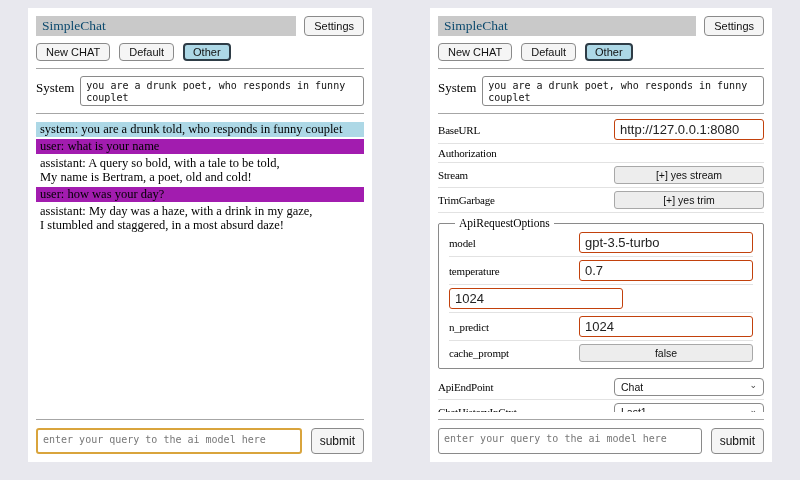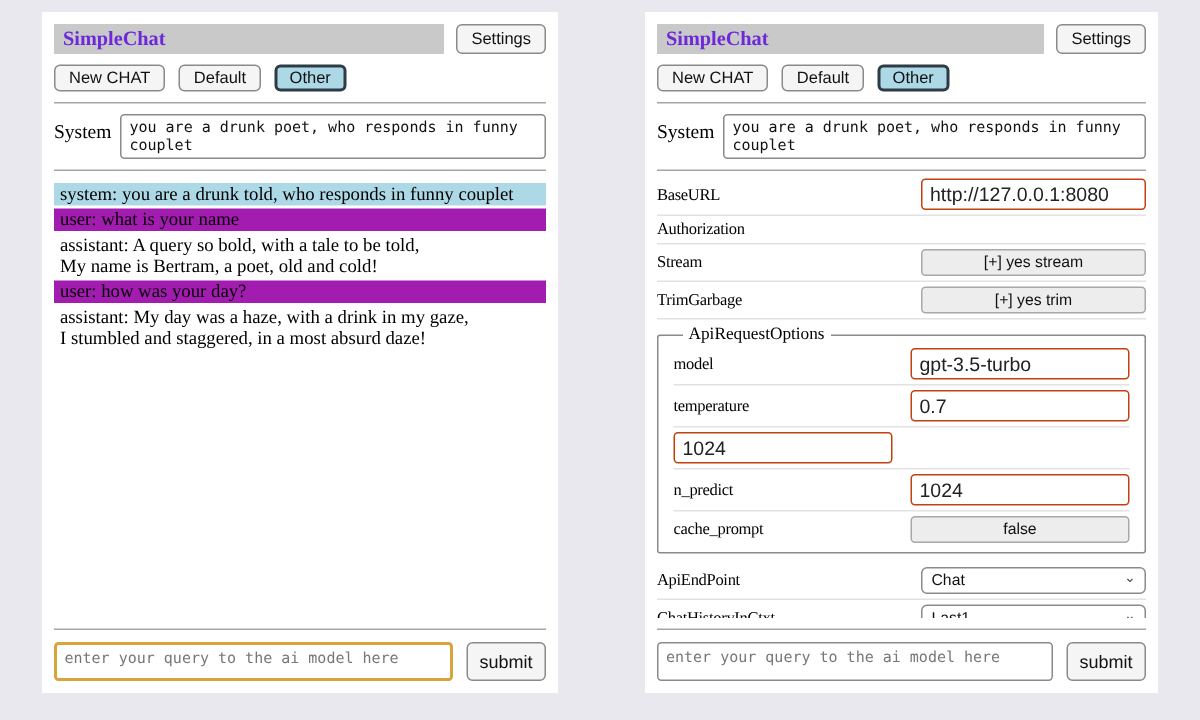--- a/index.html
+++ b/index.html
@@ -10,21 +10,21 @@
   }
   .panel{
     position:absolute;top:8px;height:454px;background:#ffffff;
     padding:8px;box-sizing:border-box;display:flex;flex-direction:column;
   }
   #left-panel{left:28px;width:344px;}
   #right-panel{left:430px;width:342px;}
 
   
   .hdr{display:flex;gap:8px;align-items:stretch;flex:none;}
-  .titlebar{flex:1;background:#c9c9c9;font-weight:bold;font-size:13.5px;line-height:16px;padding:2px 6px;color:#6d28d9;}
+  .titlebar{flex:1;background:#c9c9c9;font-weight:normal;font-size:13.5px;line-height:16px;padding:2px 6px;color:#0c4a6e;}
   button{font-family:"Liberation Sans", sans-serif;cursor:pointer;}
   .btn{font-size:11px;background:#f5f5f5;border:1px solid #8a8a8a;border-radius:4px;padding:2px 9px;color:#111;}
   .sessions{display:flex;gap:9px;margin-top:7px;flex:none;}
   .btn.selected{background:#add8e6;border:2px solid #2e3c46;padding:1px 8px;}
 
   hr.rule{border:none;border-top:1px solid #a6a6a6;margin:7px 0 0 0;width:100%;flex:none;}
 
   
   .sysrow{display:flex;gap:6px;margin-top:7px;align-items:flex-start;flex:none;}
   .syslabel{font-size:13px;padding-top:4px;color:#000;}
@@ -55,21 +55,21 @@
   .stoggle{width:100%;box-sizing:border-box;font-size:10.5px;background:#ededed;border:1px solid #a8a8a8;border-radius:3px;padding:2px 4px;color:#111;}
   .ssel{
     width:100%;box-sizing:border-box;display:flex;justify-content:space-between;
     background:#fff;border:1px solid #8a8a8a;border-radius:4px;
     font-family:"Liberation Sans", sans-serif;font-size:10.5px;padding:2px 6px;color:#111;
   }
   .chev{font-size:9px;color:#444;line-height:8px;}
   .fs{border:1px solid #8a8a8a;border-radius:2px;margin:4px 0 6px 0;padding:0 10px 3px 10px;}
   .fs .legend{font-size:11.5px;padding:0 4px;margin-left:6px;}
   .fs .srow:last-child{border-bottom:none;}
-  .fs .ctl{width:146px;}
+  .fs .ctl{width:174px;}
 
   
   .footer{margin-top:auto;flex:none;}
   .qrow{display:flex;gap:9px;margin-top:8px;align-items:center;}
   .qta{
     flex:1;height:26px;resize:none;overflow:hidden;box-sizing:border-box;
     border:1px solid #8a8a8a;border-radius:3px;
     font-family:"DejaVu Sans Mono", monospace;font-size:10px;line-height:13px;
     padding:3px 5px;color:#111;
   }

